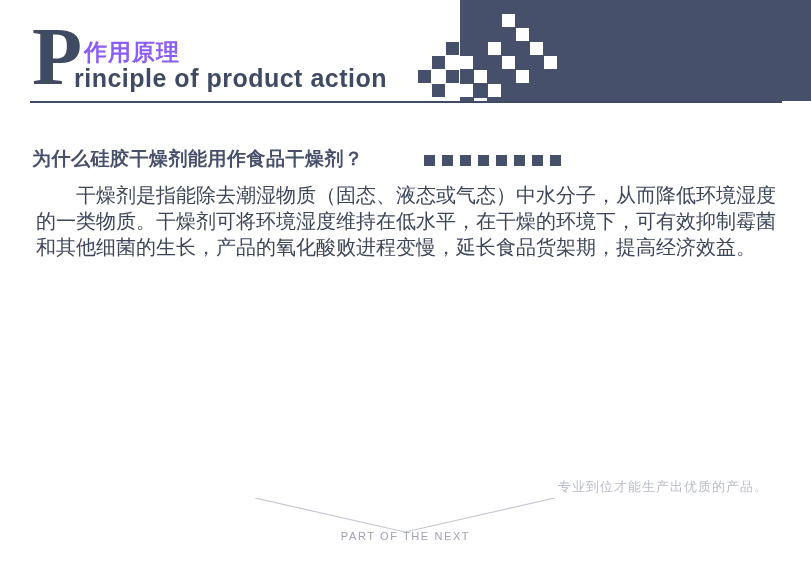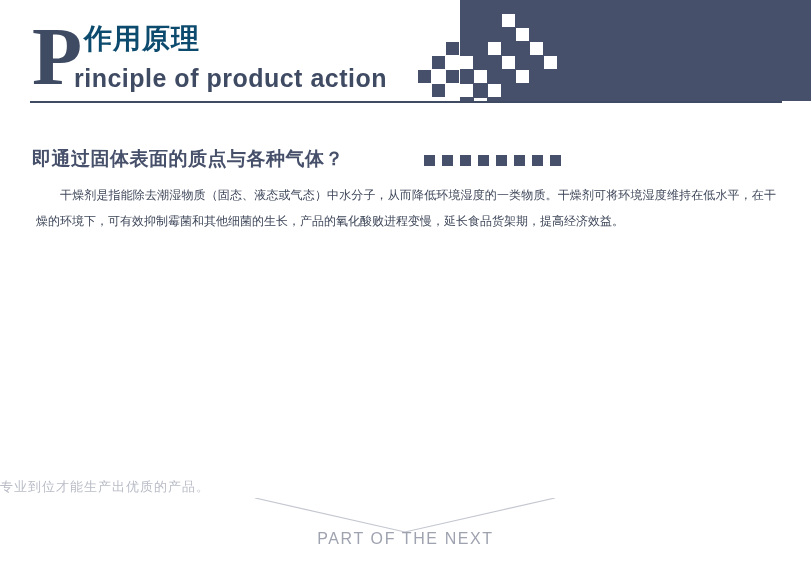--- a/index.html
+++ b/index.html
@@ -39,24 +39,24 @@
     font-family: "Liberation Serif", serif;
     font-size: 82px;
     line-height: 82px;
     font-weight: bold;
     color: #3f4a63;
     letter-spacing: -2px;
   }
   .title-cn {
     position: absolute;
     left: 84px;
-    top: 20px;
-    font-size: 28px;
-    font-weight: bold;
-    color: #0c4a6e;
+    top: 37px;
+    font-size: 23px;
+    font-weight: bold;
+    color: #8b5cf6;
     letter-spacing: 1px;
   }
   .title-en {
     position: absolute;
     left: 74px;
     top: 64px;
     font-size: 25px;
     font-weight: bold;
     color: #3f4a63;
     letter-spacing: 0.5px;
@@ -104,56 +104,56 @@
     height: 11px;
     background: #47506a;
   }
 
   
   .body-copy {
     position: absolute;
     left: 36px;
     top: 182px;
     width: 740px;
-    font-size: 12px;
+    font-size: 20px;
     line-height: 26px;
     color: #3d4659;
     text-align: justify;
   }
   .body-copy p {
     margin: 0 0 0 0;
     text-indent: 2em;
   }
 
   
   .footer-tagline {
     position: absolute;
     left: 0;
     top: 478px;
     width: 768px;
-    text-align: left;
+    text-align: right;
     font-size: 13px;
     color: #b9bcc6;
     letter-spacing: 1px;
   }
   .footer-chevron {
     position: absolute;
     left: 255px;
     top: 498px;
     width: 300px;
     height: 40px;
   }
   .footer-chevron svg { display: block; }
   .footer-part {
     position: absolute;
     left: 0;
     top: 530px;
     width: 811px;
     text-align: center;
-    font-size: 16px;
+    font-size: 11px;
     color: #9fa3b0;
     letter-spacing: 1.6px;
   }
 </style>
 </head>
 <body>
 
 <div class="header">
 
   <div class="header-block"></div>
@@ -178,21 +178,21 @@
   <div class="pix-dark" style="left:432px; top:84px; width:13px; height:13px;"></div>
   <div class="pix-dark" style="left:446px; top:42px; width:13px; height:13px;"></div>
   <div class="pix-dark" style="left:418px; top:70px; width:13px; height:13px;"></div>
 
   <div class="big-p">P</div>
   <div class="title-cn">作用原理</div>
   <div class="title-en">rinciple of product action</div>
   <div class="header-rule"></div>
 </div>
 
-<div class="section-heading">即通过固体表面的质点与各种气体？</div>
+<div class="section-heading">为什么硅胶干燥剂能用作食品干燥剂？</div>
 <div class="dot-row">
   <span></span>
   <span></span>
   <span></span>
   <span></span>
   <span></span>
   <span></span>
   <span></span>
   <span></span>
 </div>

